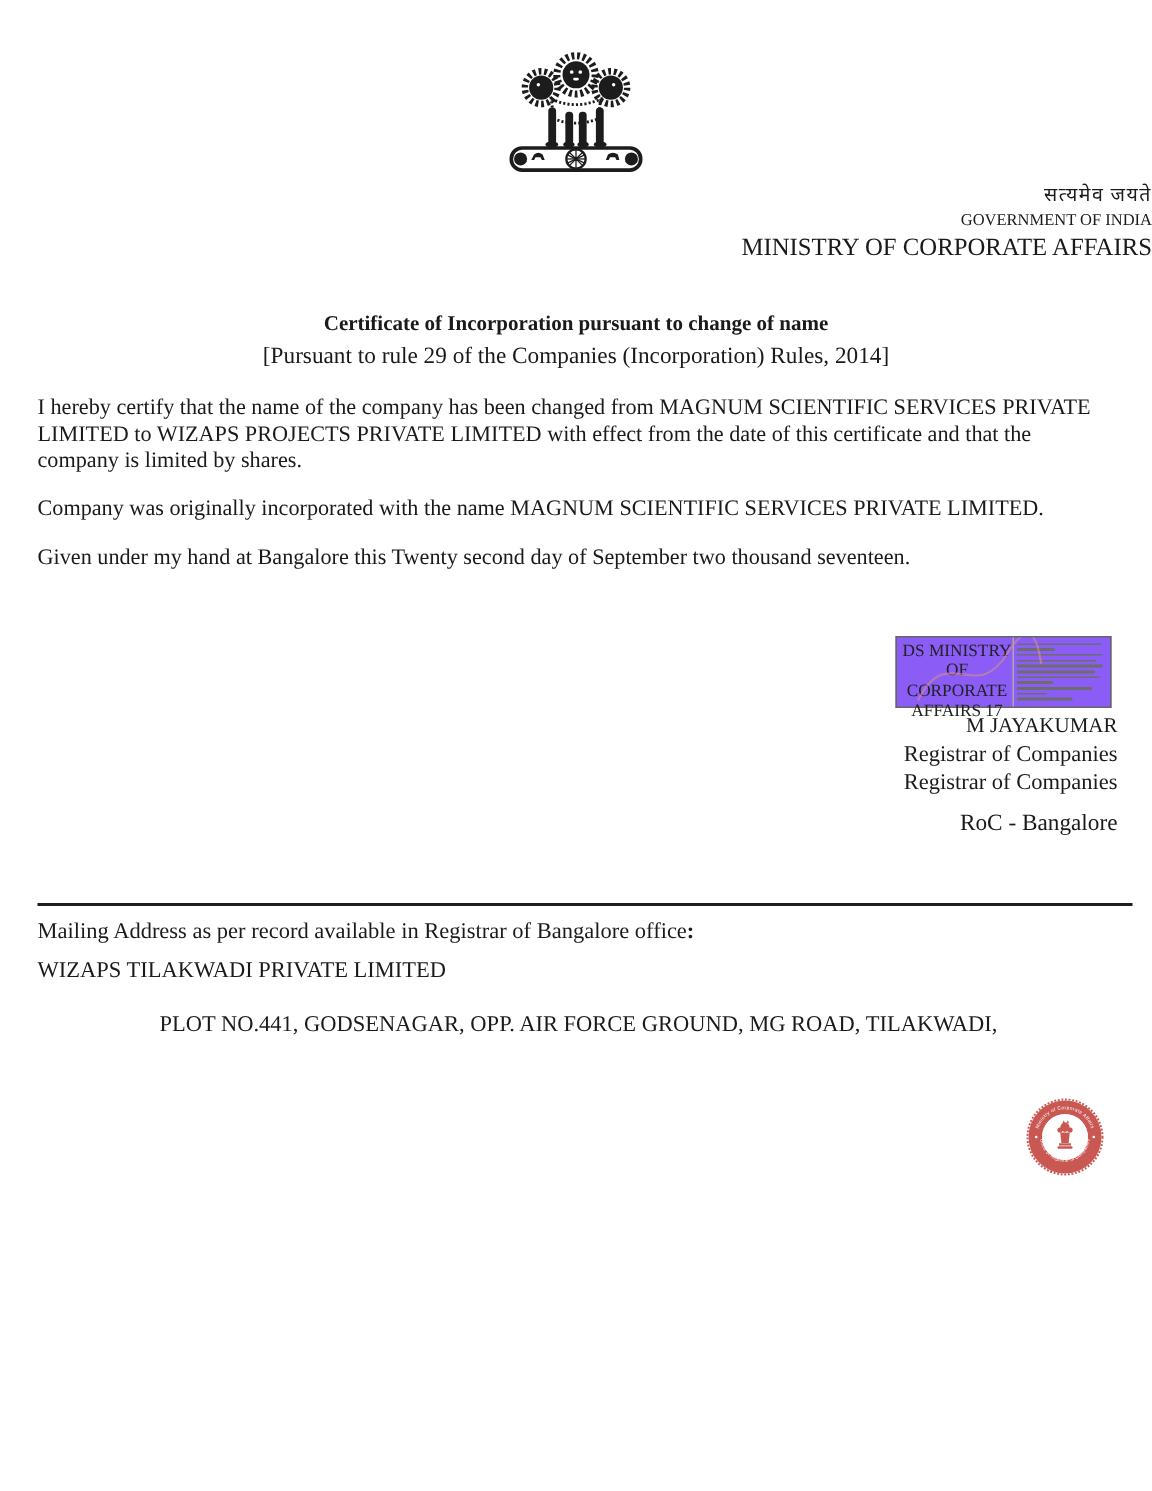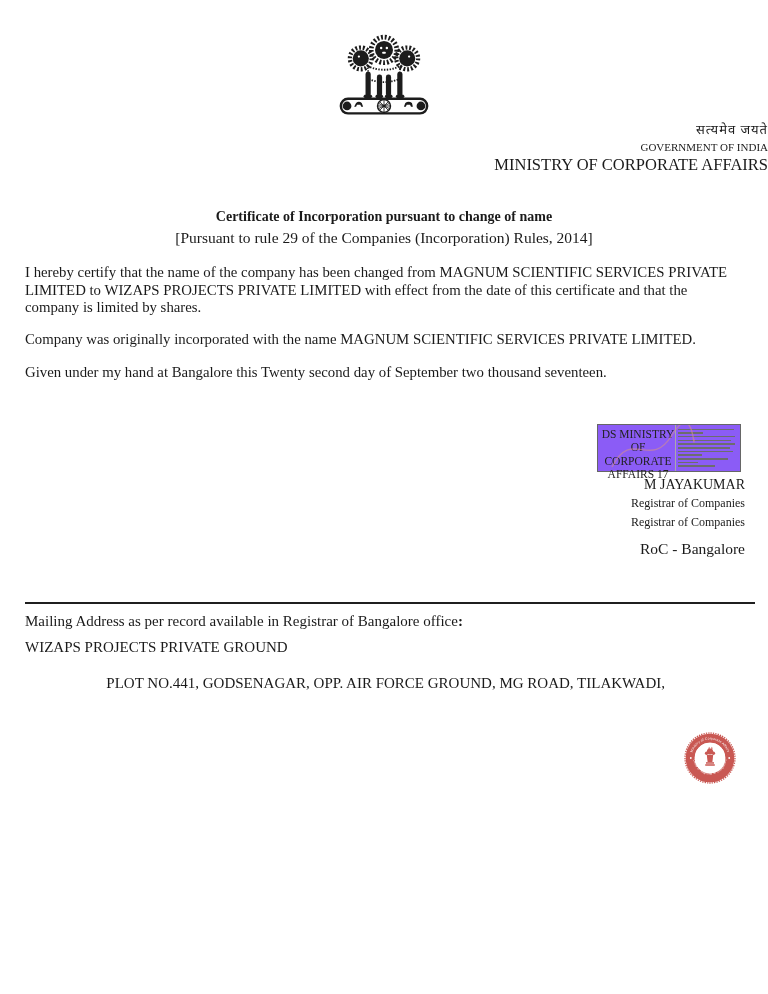--- a/index.html
+++ b/index.html
@@ -65,21 +65,21 @@
   .stamp-right .fineprint-line:nth-child(5){width:96%;}
   .stamp-right .fineprint-line:nth-child(6){width:88%;}
   .stamp-right .fineprint-line:nth-child(7){width:93%;}
   .stamp-right .fineprint-line:nth-child(8){width:40%;}
   .stamp-right .fineprint-line:nth-child(9){width:85%;}
   .stamp-right .fineprint-line:nth-child(10){width:34%;}
   .stamp-right .fineprint-line:nth-child(11){width:62%;}
   .stamp-squiggle { position:absolute; left:0; top:0; pointer-events:none; }
 
   .sig-name { font-size:14px; line-height:19px; margin-top:3px; }
-  .sig-role { font-size:12px; line-height:19.5px; }
+  .sig-role { font-size:15px; line-height:19.5px; }
   .sig-loc  { font-size:15.5px; line-height:20px; margin-top:6px;text-align:right; }
 
   
   .divider { border:none; border-top:2px solid #1f1f1f; margin:43px 13px 0 25px; }
   .footer-block { margin:8px 23px 0 25px; font-size:15px; }
   .mail-label { line-height:19px; }
   .mail-colon { font-weight:bold; }
   .company-name { margin-top:7px; line-height:19px; }
   .addr { margin-top:18px; line-height:17.5px; max-width:640px;text-align:right; }
 
@@ -181,21 +181,21 @@
     <div class="sig-role">Registrar of Companies</div>
     <div class="sig-loc">RoC - Bangalore</div>
   </div>
 
   <hr class="divider">
 
   <div class="footer-block">
     <div class="mail-label">
       <span>Mailing Address as per record available in Registrar of Bangalore office</span><span class="mail-colon">:</span>
     </div>
-    <div class="company-name">WIZAPS PROJECTS PRIVATE GROUND</div>
+    <div class="company-name">WIZAPS TILAKWADI PRIVATE LIMITED</div>
     <div class="addr">
       <div>PLOT NO.441, GODSENAGAR, OPP. AIR FORCE GROUND, MG ROAD, TILAKWADI,</div>
     </div>
   </div>
 
   <div class="seal-wrap">
     <svg width="52" height="52" viewBox="0 0 52 52">
       <defs>
         <path id="sealArcTop" d="M 7.5 26 A 18.5 18.5 0 0 1 44.5 26"></path>
         <path id="sealArcBottom" d="M 9.5 26 A 16.5 16.5 0 0 0 42.5 26"></path>

